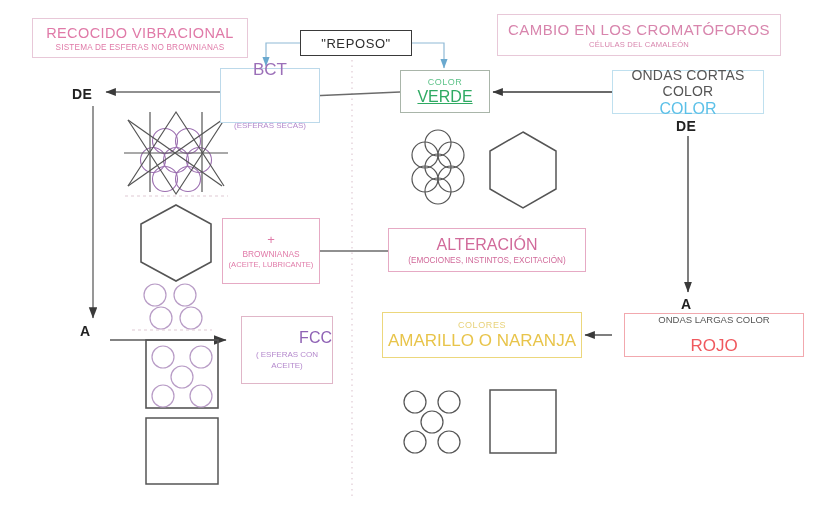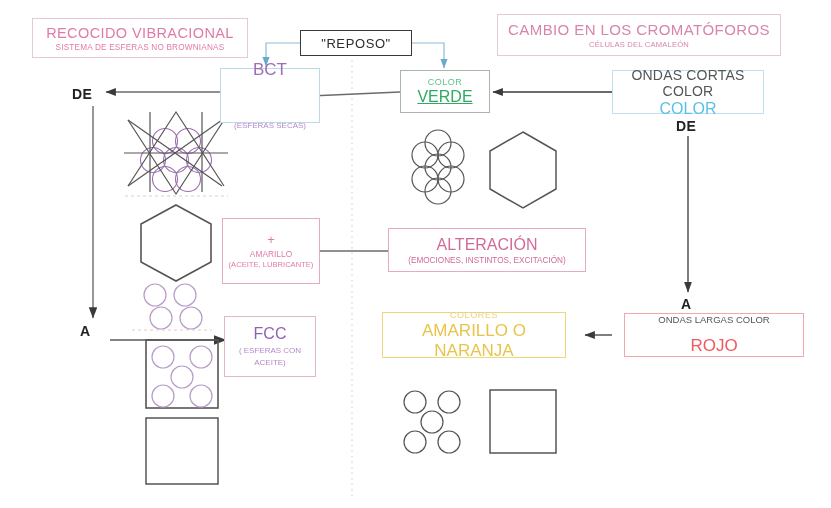--- a/index.html
+++ b/index.html
@@ -42,37 +42,37 @@
   #azul{left:612px;top:70px;width:152px;height:44px;border:1px solid #bfe0ef;}
   #azul .l1{font-size:14px;color:#555;letter-spacing:.2px;}
   #azul .l2{font-size:16px;color:#5bc0e8;margin-top:1px;}
 
   
   #rojo{left:624px;top:313px;width:180px;height:44px;border:1px solid #f2a8ae;justify-content:space-between;}
   #rojo .l1{font-size:9.5px;color:#555;}
   #rojo .l2{font-size:17px;color:#f0595e;margin-top:1px;}
 
   
-  #amarillo{left:382px;top:312px;width:184px;height:46px;border:1px solid #ecd77c;}
+  #amarillo{left:382px;top:312px;width:200px;height:46px;border:1px solid #ecd77c;}
   #amarillo .l1{font-size:9px;color:#e8d27a;letter-spacing:.6px;}
   #amarillo .l2{font-size:17px;color:#e8c44a;margin-top:1px;}
 
   
   #activador{left:222px;top:218px;width:98px;height:66px;border:1px solid #e6aac4;}
   #activador .plus{font-size:13px;color:#e07aa8;line-height:1;}
   #activador .l1{font-size:8.4px;color:#e07aa8;margin-top:3px;}
   #activador .l2{font-size:7.6px;color:#e07aa8;line-height:1.45;}
 
   
   #alteracion{left:388px;top:228px;width:198px;height:44px;border:1px solid #e6aac4;}
   #alteracion .l1{font-size:16px;color:#d16a9a;}
   #alteracion .l2{font-size:8.2px;color:#d16a9a;margin-top:2px;}
 
   
-  #fcc{left:224px;top:316px;width:92px;height:61px;border:1px solid #e0b6c8;}
+  #fcc{left:241px;top:316px;width:92px;height:68px;border:1px solid #e0b6c8;align-items:flex-end;}
   #fcc .l1{font-size:16px;color:#8f62b5;}
   #fcc .l2{font-size:8px;color:#b488cc;line-height:1.4;margin-top:2px;}
 
   
   .freelabel{position:absolute;font-size:14px;color:#222;font-weight:bold;letter-spacing:.5px;}
   #lbl-de-left{left:72px;top:86px;}
   #lbl-a-left{left:80px;top:323px;}
   #lbl-de-right{left:676px;top:118px;}
   #lbl-a-right{left:681px;top:296px;}
 
@@ -213,21 +213,21 @@
     <div class="l2">ROJO</div>
   </div>
 
   <div class="box" id="amarillo">
     <div class="l1">COLORES</div>
     <div class="l2">AMARILLO O NARANJA</div>
   </div>
 
   <div class="box" id="activador">
     <div class="plus">+</div>
-    <div class="l1">AMARILLO</div>
+    <div class="l1">BROWNIANAS</div>
     <div class="l2">(ACEITE, LUBRICANTE)</div>
   </div>
 
   <div class="box" id="alteracion">
     <div class="l1">ALTERACIÓN</div>
     <div class="l2">(EMOCIONES,  INSTINTOS, EXCITACIÓN)</div>
   </div>
 
   <div class="box" id="fcc">
     <div class="l1">FCC</div>

